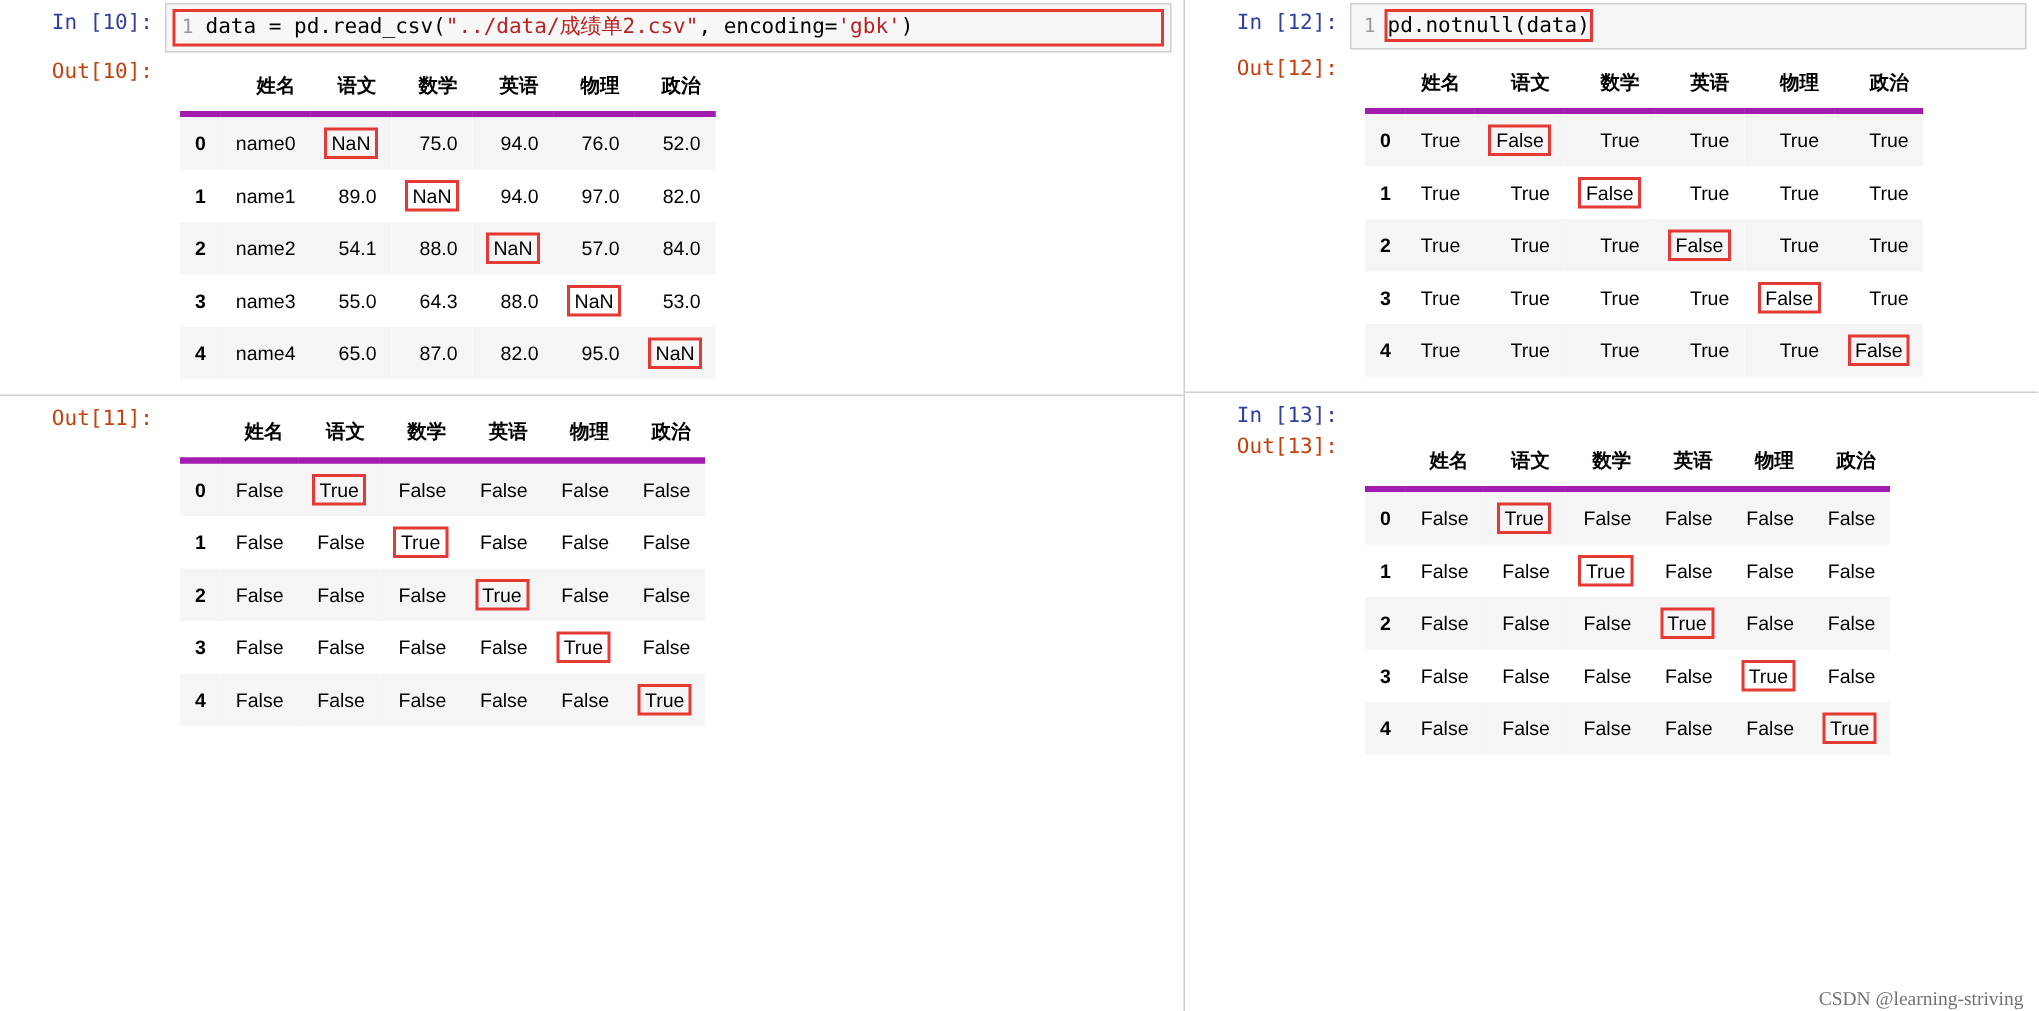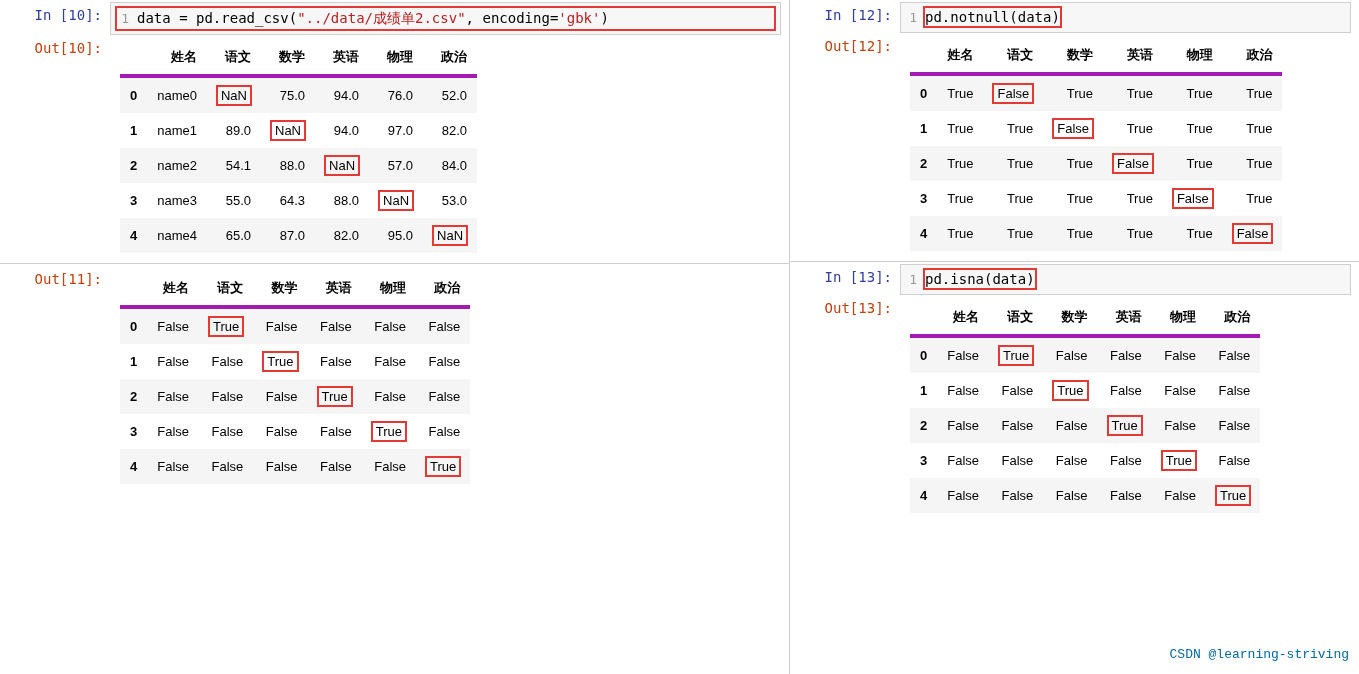--- a/index.html
+++ b/index.html
@@ -78,24 +78,24 @@
   }
   .codebox {
     outline: 2px solid #e53935;
     outline-offset: 0;
     display: inline-block;
     padding: 0 0;
   }
   .watermark {
     position: absolute;
     right: 10px;
-    bottom: 12px;
-    color: #0369a1;
+    bottom: 0;
+    color: #737373;
     font-size: 13px;
-    font-family: Liberation Mono, monospace;
+    font-family: Liberation Serif, serif;
   }
   .divider { border-top: 1px solid #cfcfcf; }
 </style>
 </head>
 <body>
 
 <div class="layout">
 
   <div class="col-left">
 
@@ -318,23 +318,20 @@
               </tbody>
             </table>
           </div>
       </div>
     </div>
     <div class="divider"></div>
 
     <div class="cell-block">
       <div class="row">
         <div class="prompt">In  [13]:</div>
-        <div class="code-area">
-          <div class="code-line"><span class="gutter">1</span><span class="codebox">pd.isna(data)</span></div>
-        </div>
       </div>
       <div class="row">
         <div class="prompt out">Out[13]:</div>
         <div class="table-wrap">
             <table class="df">
               <thead>
                 <tr>
                   <th></th>
                   <th>姓名</th>
                   <th>语文</th>

